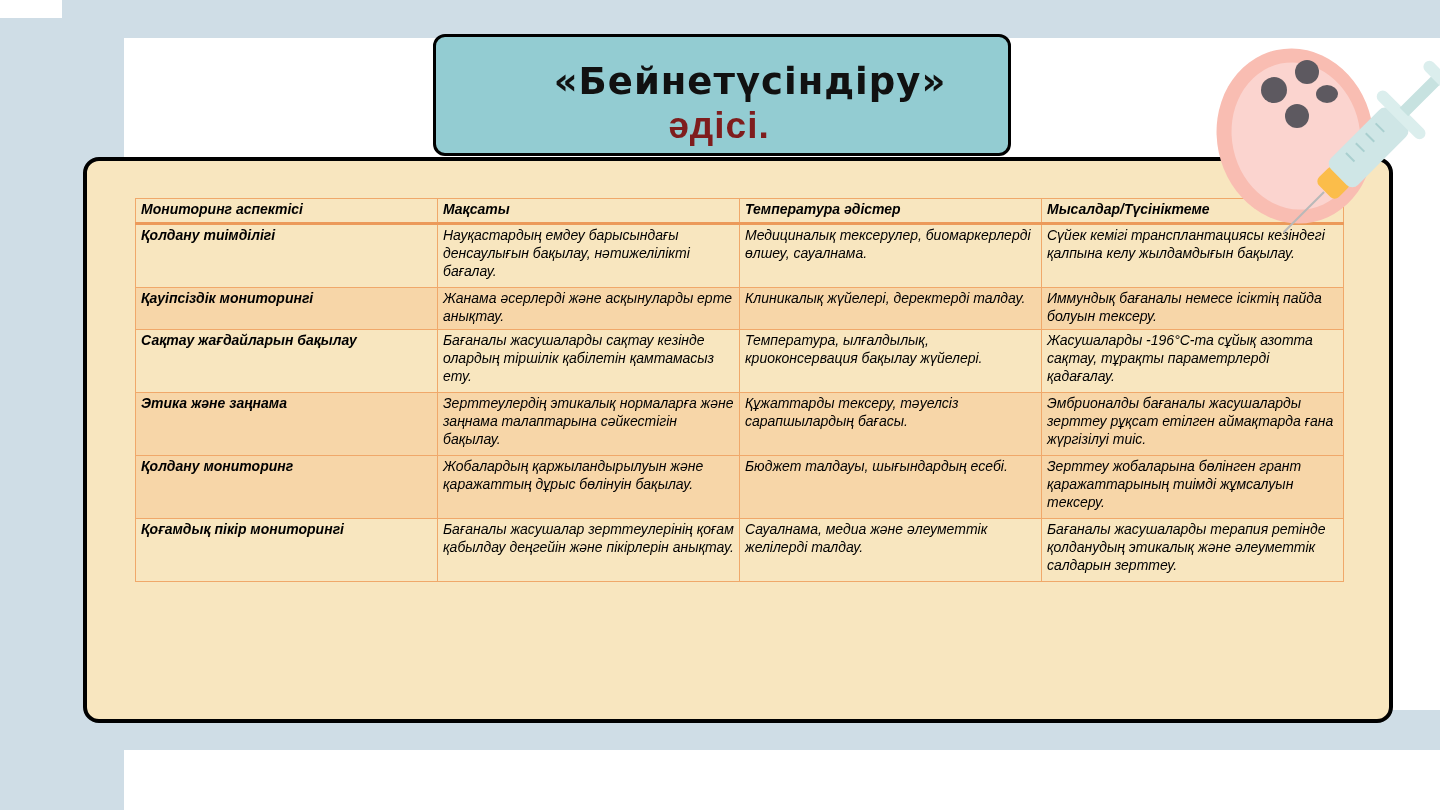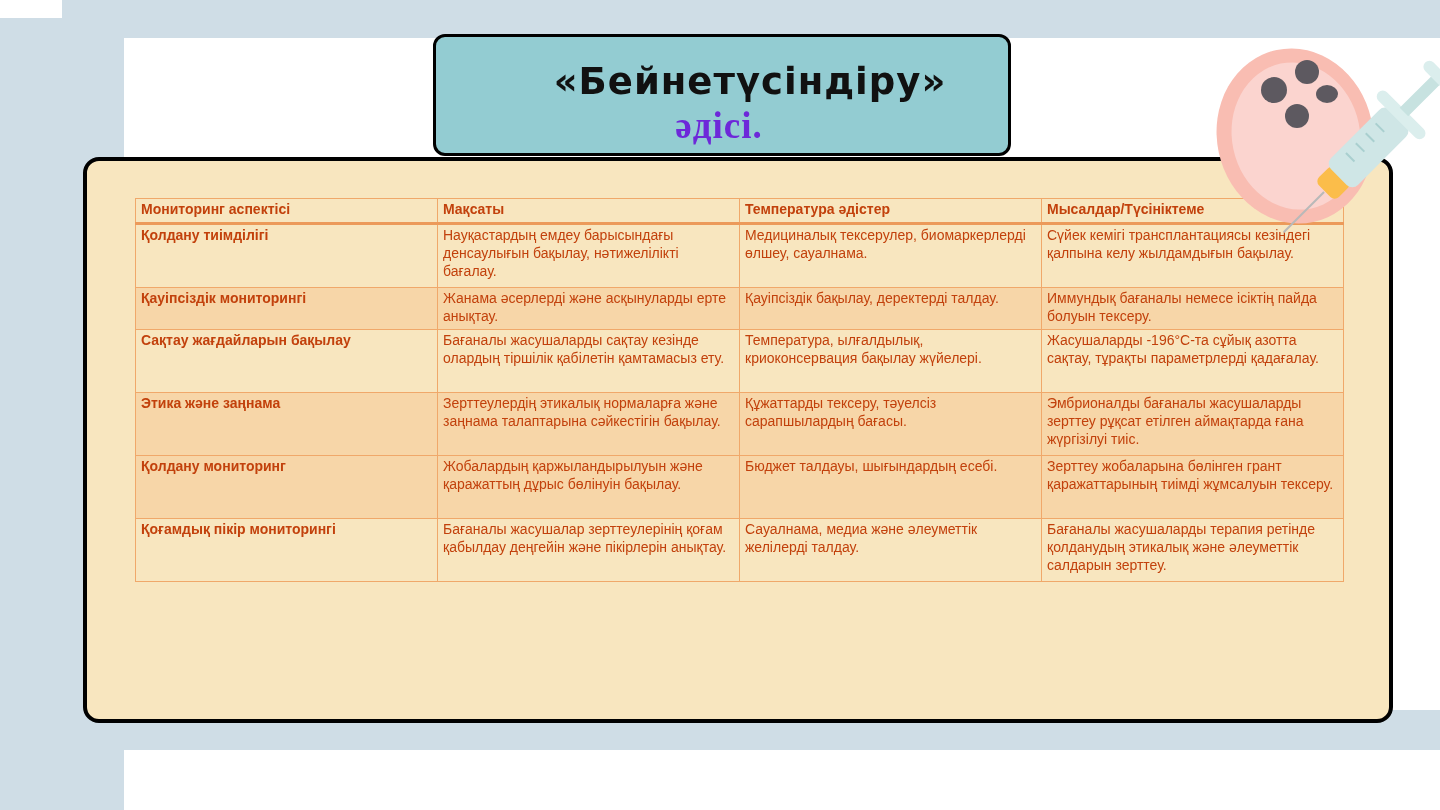--- a/index.html
+++ b/index.html
@@ -17,33 +17,33 @@
     background:#93ccd2; border:3px solid #000; border-radius:12px;
     box-sizing:border-box; z-index:3;
     display:flex; flex-direction:column; align-items:center; justify-content:center;
     overflow:hidden;
   }
   .title-line1 {
     font-family:"DejaVu Sans", sans-serif; font-weight:bold; font-size:37px;
     color:#111; letter-spacing:1px; margin-top:18px; margin-left:56px; line-height:44px;
   }
   .title-line2 {
-    font-family:Liberation Serif, serif; font-weight:bold; font-size:37px;
-    color:#6d28d9; letter-spacing:1px; line-height:44px; margin-left:-6px;
+    font-family:Liberation Sans, sans-serif; font-weight:bold; font-size:37px;
+    color:#7f1d1d; letter-spacing:1px; line-height:44px; margin-left:-6px;
   }
 
   .card {
     position:absolute; left:83px; top:157px; width:1310px; height:566px;
     background:#f8e6bf; border:4px solid #000; border-radius:16px; box-sizing:border-box; z-index:2;
   }
 
   .table {
     position:absolute; left:135px; top:198px; width:1208px; z-index:4;
     border-collapse:collapse; table-layout:fixed;
-    font-family:"Liberation Sans", sans-serif; font-size:14px; color:#c2410c;
+    font-family:"Liberation Sans", sans-serif; font-size:14px; color:#000000;font-style:italic;
   }
   .table th, .table td {
     border:1px solid #f0a86a; vertical-align:top; padding:1px 5px 2px 5px;
     line-height:18px; text-align:left;
   }
   .table th { font-weight:bold; height:20px; border-bottom:3px solid #ec9a5a; background:#f8e6bf; }
   .table td.first { font-weight:bold; }
   .table tr.odd td { background:#f7d6a8; }
   .table tr.even td { background:#f8e6bf; }
   .table tr.row2 td { height:59px; }
@@ -85,21 +85,21 @@
   <tbody>
     <tr class="even row2">
       <td class="first">Қолдану тиімділігі</td>
       <td>Науқастардың емдеу барысындағы денсаулығын бақылау, нәтижелілікті бағалау.</td>
       <td>Медициналық тексерулер, биомаркерлерді өлшеу, сауалнама.</td>
       <td>Сүйек кемігі трансплантациясы кезіндегі қалпына келу жылдамдығын бақылау.</td>
     </tr>
     <tr class="odd row1">
       <td class="first">Қауіпсіздік мониторингі</td>
       <td>Жанама әсерлерді және асқынуларды ерте анықтау.</td>
-      <td>Қауіпсіздік бақылау, деректерді талдау.</td>
+      <td>Клиникалық жүйелері, деректерді талдау.</td>
       <td>Иммундық бағаналы немесе ісіктің пайда болуын тексеру.</td>
     </tr>
     <tr class="even row2">
       <td class="first">Сақтау жағдайларын бақылау</td>
       <td>Бағаналы жасушаларды сақтау кезінде олардың тіршілік қабілетін қамтамасыз ету.</td>
       <td>Температура, ылғалдылық, криоконсервация бақылау жүйелері.</td>
       <td>Жасушаларды -196°С-та сұйық азотта сақтау, тұрақты параметрлерді қадағалау.</td>
     </tr>
     <tr class="odd row2">
       <td class="first">Этика және заңнама</td>

